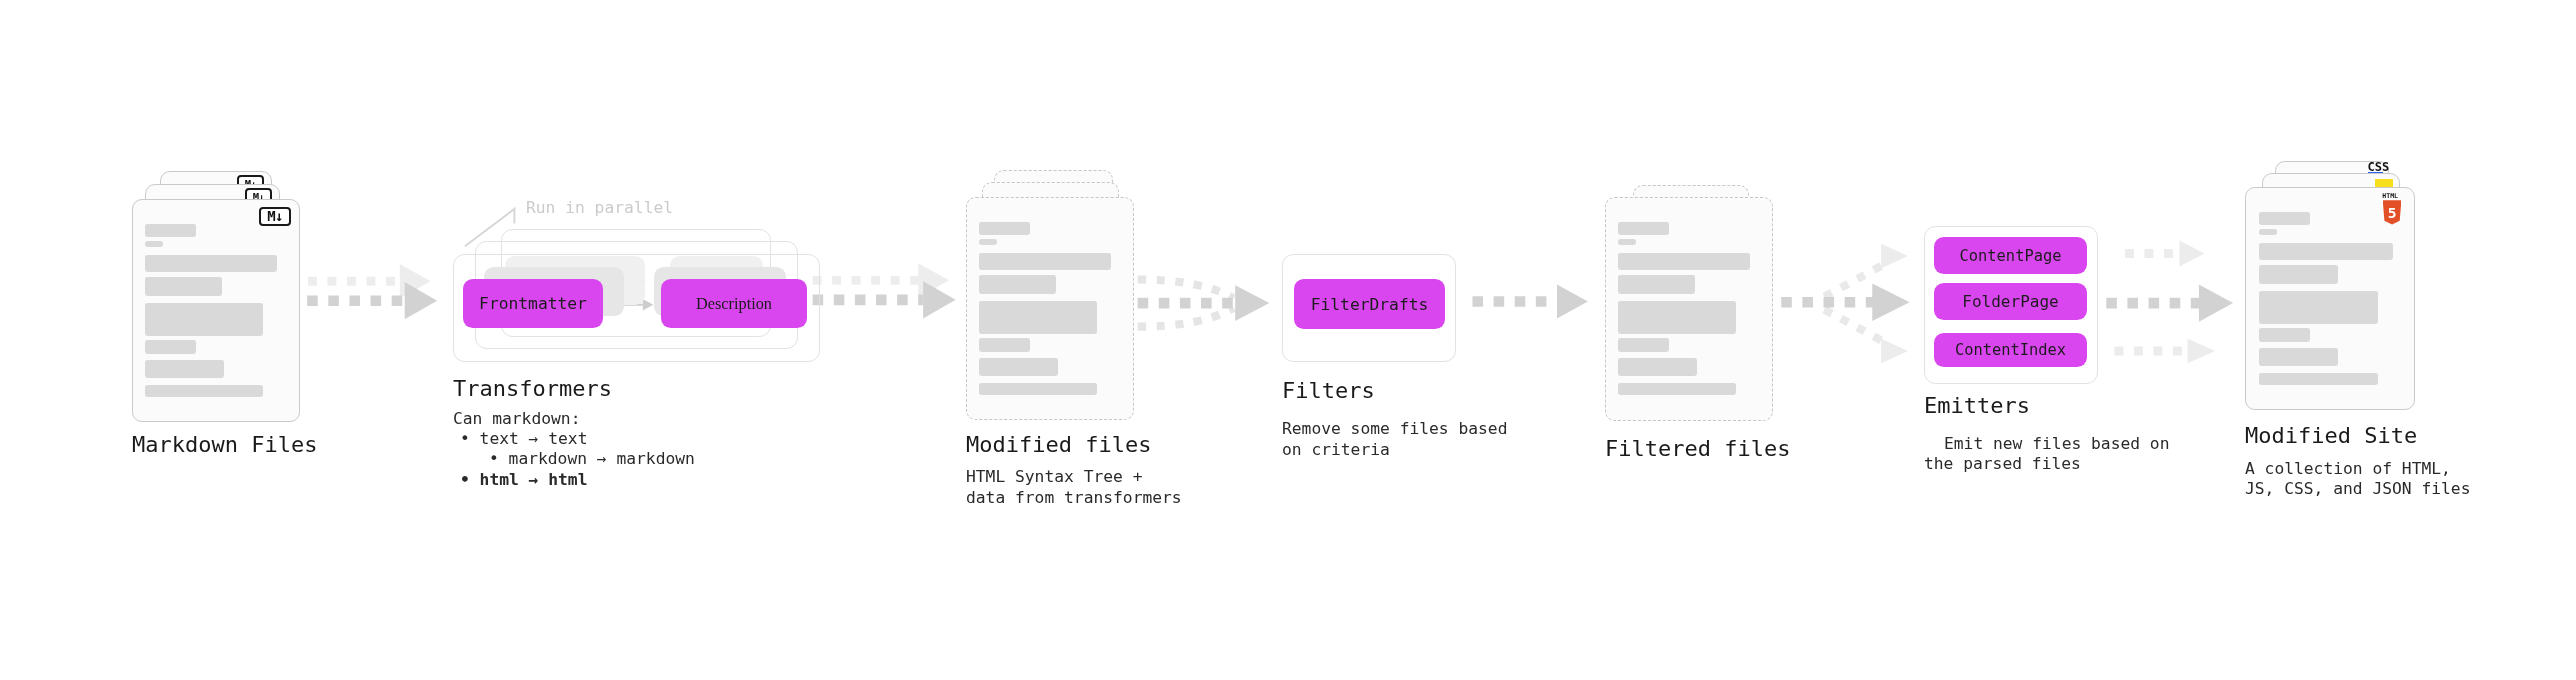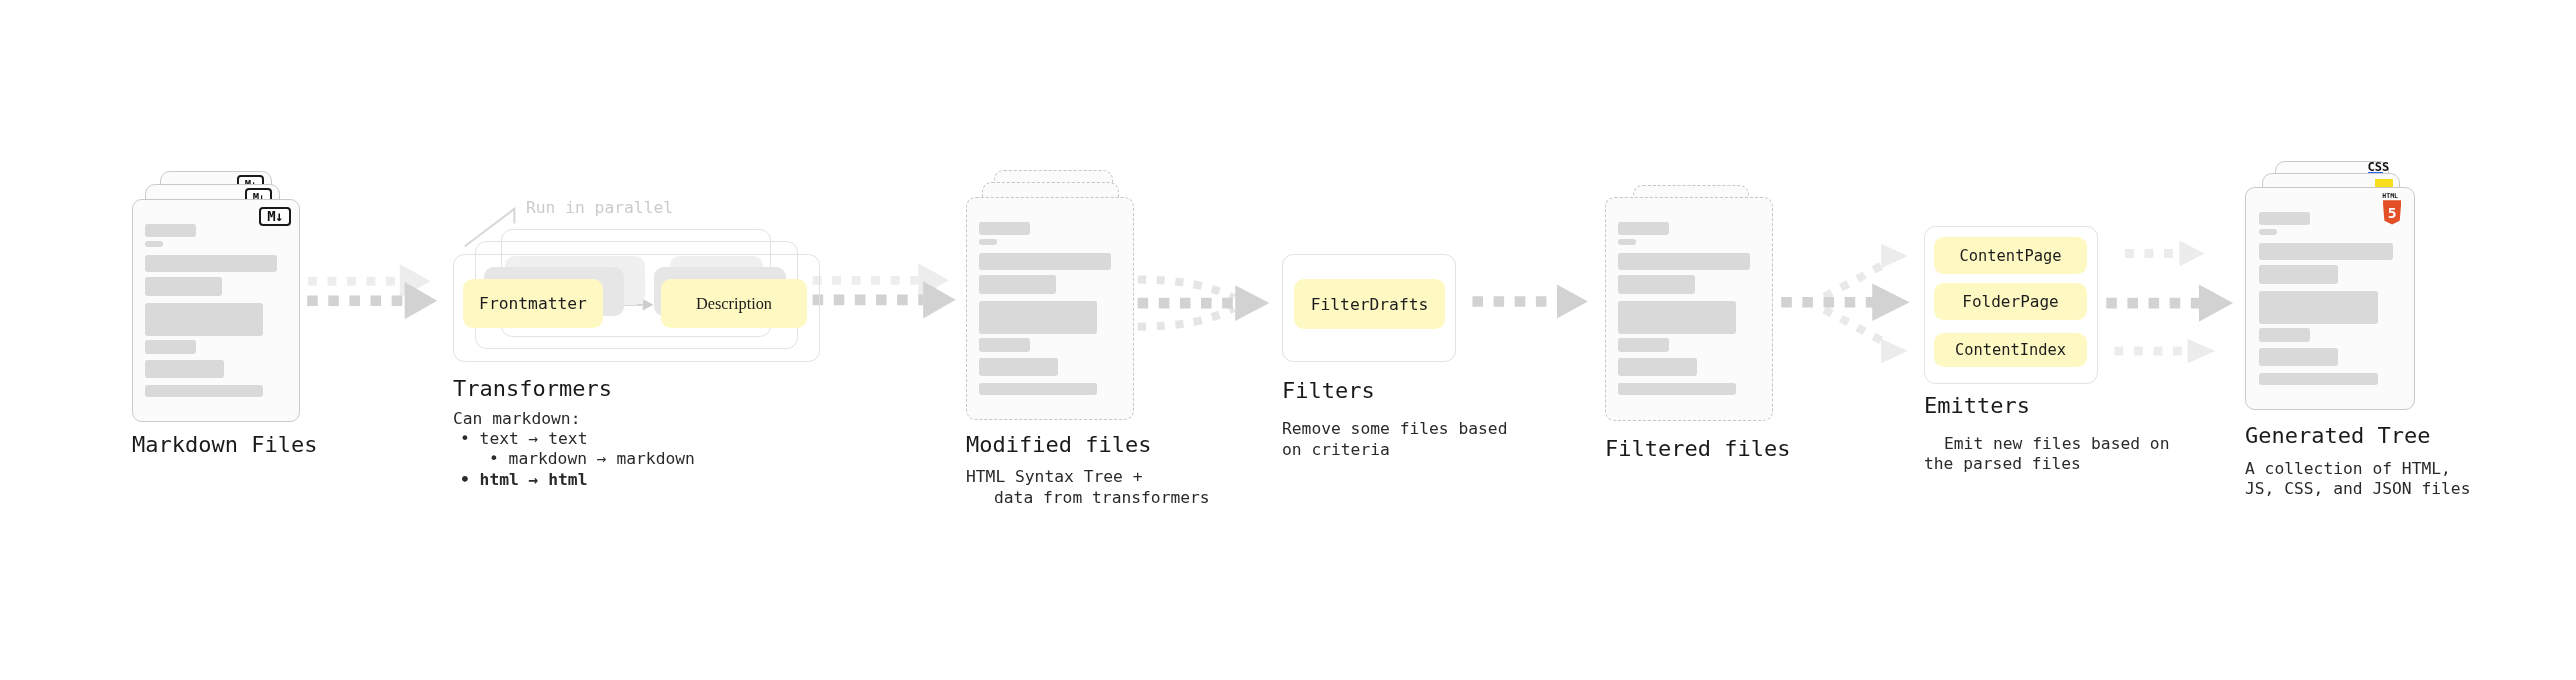--- a/index.html
+++ b/index.html
@@ -11,21 +11,21 @@
   .page-d{position:absolute;background:#fbfbfb;border:1.6px dashed #c6c6c6;border-radius:9.8px;}
   .bar{position:absolute;background:#d9d9d9;border-radius:2.4px;}
   
   .md-badge{position:absolute;display:flex;align-items:center;justify-content:center;
             background:#ffffff;border:2.4px solid #191919;border-radius:4.1px;
             font-weight:bold;color:#111;letter-spacing:-0.8px;}
   .md-badge.big{right:8.1px;top:6.5px;width:28px;height:15.4px;font-size:14px;}
   .md-badge.sm{right:7.3px;top:3.3px;width:23px;height:13px;font-size:10.6px;}
   
   .nbox{position:absolute;border:1.6px solid #e2e2e2;border-radius:11.4px;background:transparent;}
-  .btn{position:absolute;background:#fef9c3;border-radius:9.8px;display:flex;
+  .btn{position:absolute;background:#d946ef;border-radius:9.8px;display:flex;
        align-items:center;justify-content:center;font-size:16.3px;color:#1c1c1c;white-space:pre;}
   .g1{background:#e6e6e6;}
   .g2{background:#f0f0f0;}
   
   .lbl{position:absolute;font-size:22px;line-height:1.2;color:#1a1a1a;white-space:pre;}
   .desc{position:absolute;font-size:16.3px;line-height:1.2;color:#2a2a2a;white-space:pre;}
   .annot{position:absolute;font-size:16.3px;color:#cbcbcb;white-space:pre;}
   
   .css-badge{position:absolute;right:4.1px;top:2.4px;width:16.3px;text-align:center;}
   .css-badge .t{font-size:12px;font-weight:bold;color:#111;line-height:6.5px;}
@@ -158,21 +158,21 @@
     <div class="bar" style="left:12.2px;top:41px;width:18px;height:5.7px;"></div>
     <div class="bar" style="left:12.2px;top:55px;width:132px;height:17px;"></div>
     <div class="bar" style="left:12.2px;top:77px;width:77px;height:18.7px;"></div>
     <div class="bar" style="left:12.2px;top:103px;width:118px;height:32.5px;"></div>
     <div class="bar" style="left:12.2px;top:140px;width:51px;height:14px;"></div>
     <div class="bar" style="left:12.2px;top:160px;width:79px;height:18px;"></div>
     <div class="bar" style="left:12.2px;top:185px;width:118px;height:12.2px;"></div>
   </div>
   <div class="lbl" style="left:966px;top:432px;">Modified files</div>
   <div class="desc" style="left:966px;top:467px;">HTML Syntax Tree +</div>
-  <div class="desc" style="left:966px;top:488px;margin-left:28px;">data from transformers</div>
+  <div class="desc" style="left:966px;top:488px;">data from transformers</div>
 </div>
 
 <div class="abs">
   <div class="nbox" style="left:1282px;top:254px;width:172px;height:106px;"></div>
   <div class="btn" style="left:1294px;top:279px;width:151px;height:50px;">FilterDrafts</div>
   <div class="lbl" style="left:1282px;top:378px;">Filters</div>
   <div class="desc" style="left:1282px;top:419px;">Remove some files based</div>
   <div class="desc" style="left:1282px;top:440px;">on criteria</div>
 </div>
 
@@ -220,17 +220,17 @@
     </div>
     <div class="bar" style="left:13px;top:24.4px;width:51px;height:12.2px;"></div>
     <div class="bar" style="left:13px;top:41px;width:18px;height:5.7px;"></div>
     <div class="bar" style="left:13px;top:55px;width:134px;height:17px;"></div>
     <div class="bar" style="left:13px;top:77px;width:79px;height:18.7px;"></div>
     <div class="bar" style="left:13px;top:103px;width:119px;height:32.5px;"></div>
     <div class="bar" style="left:13px;top:140px;width:51px;height:14px;"></div>
     <div class="bar" style="left:13px;top:160px;width:79px;height:18px;"></div>
     <div class="bar" style="left:13px;top:185px;width:119px;height:12.2px;"></div>
   </div>
-  <div class="lbl" style="left:2245px;top:423px;">Generated Tree</div>
+  <div class="lbl" style="left:2245px;top:423px;">Modified Site</div>
   <div class="desc" style="left:2245px;top:459px;">A collection of HTML,</div>
   <div class="desc" style="left:2245px;top:479px;">JS, CSS, and JSON files</div>
 </div>
 
 
 </body></html>

